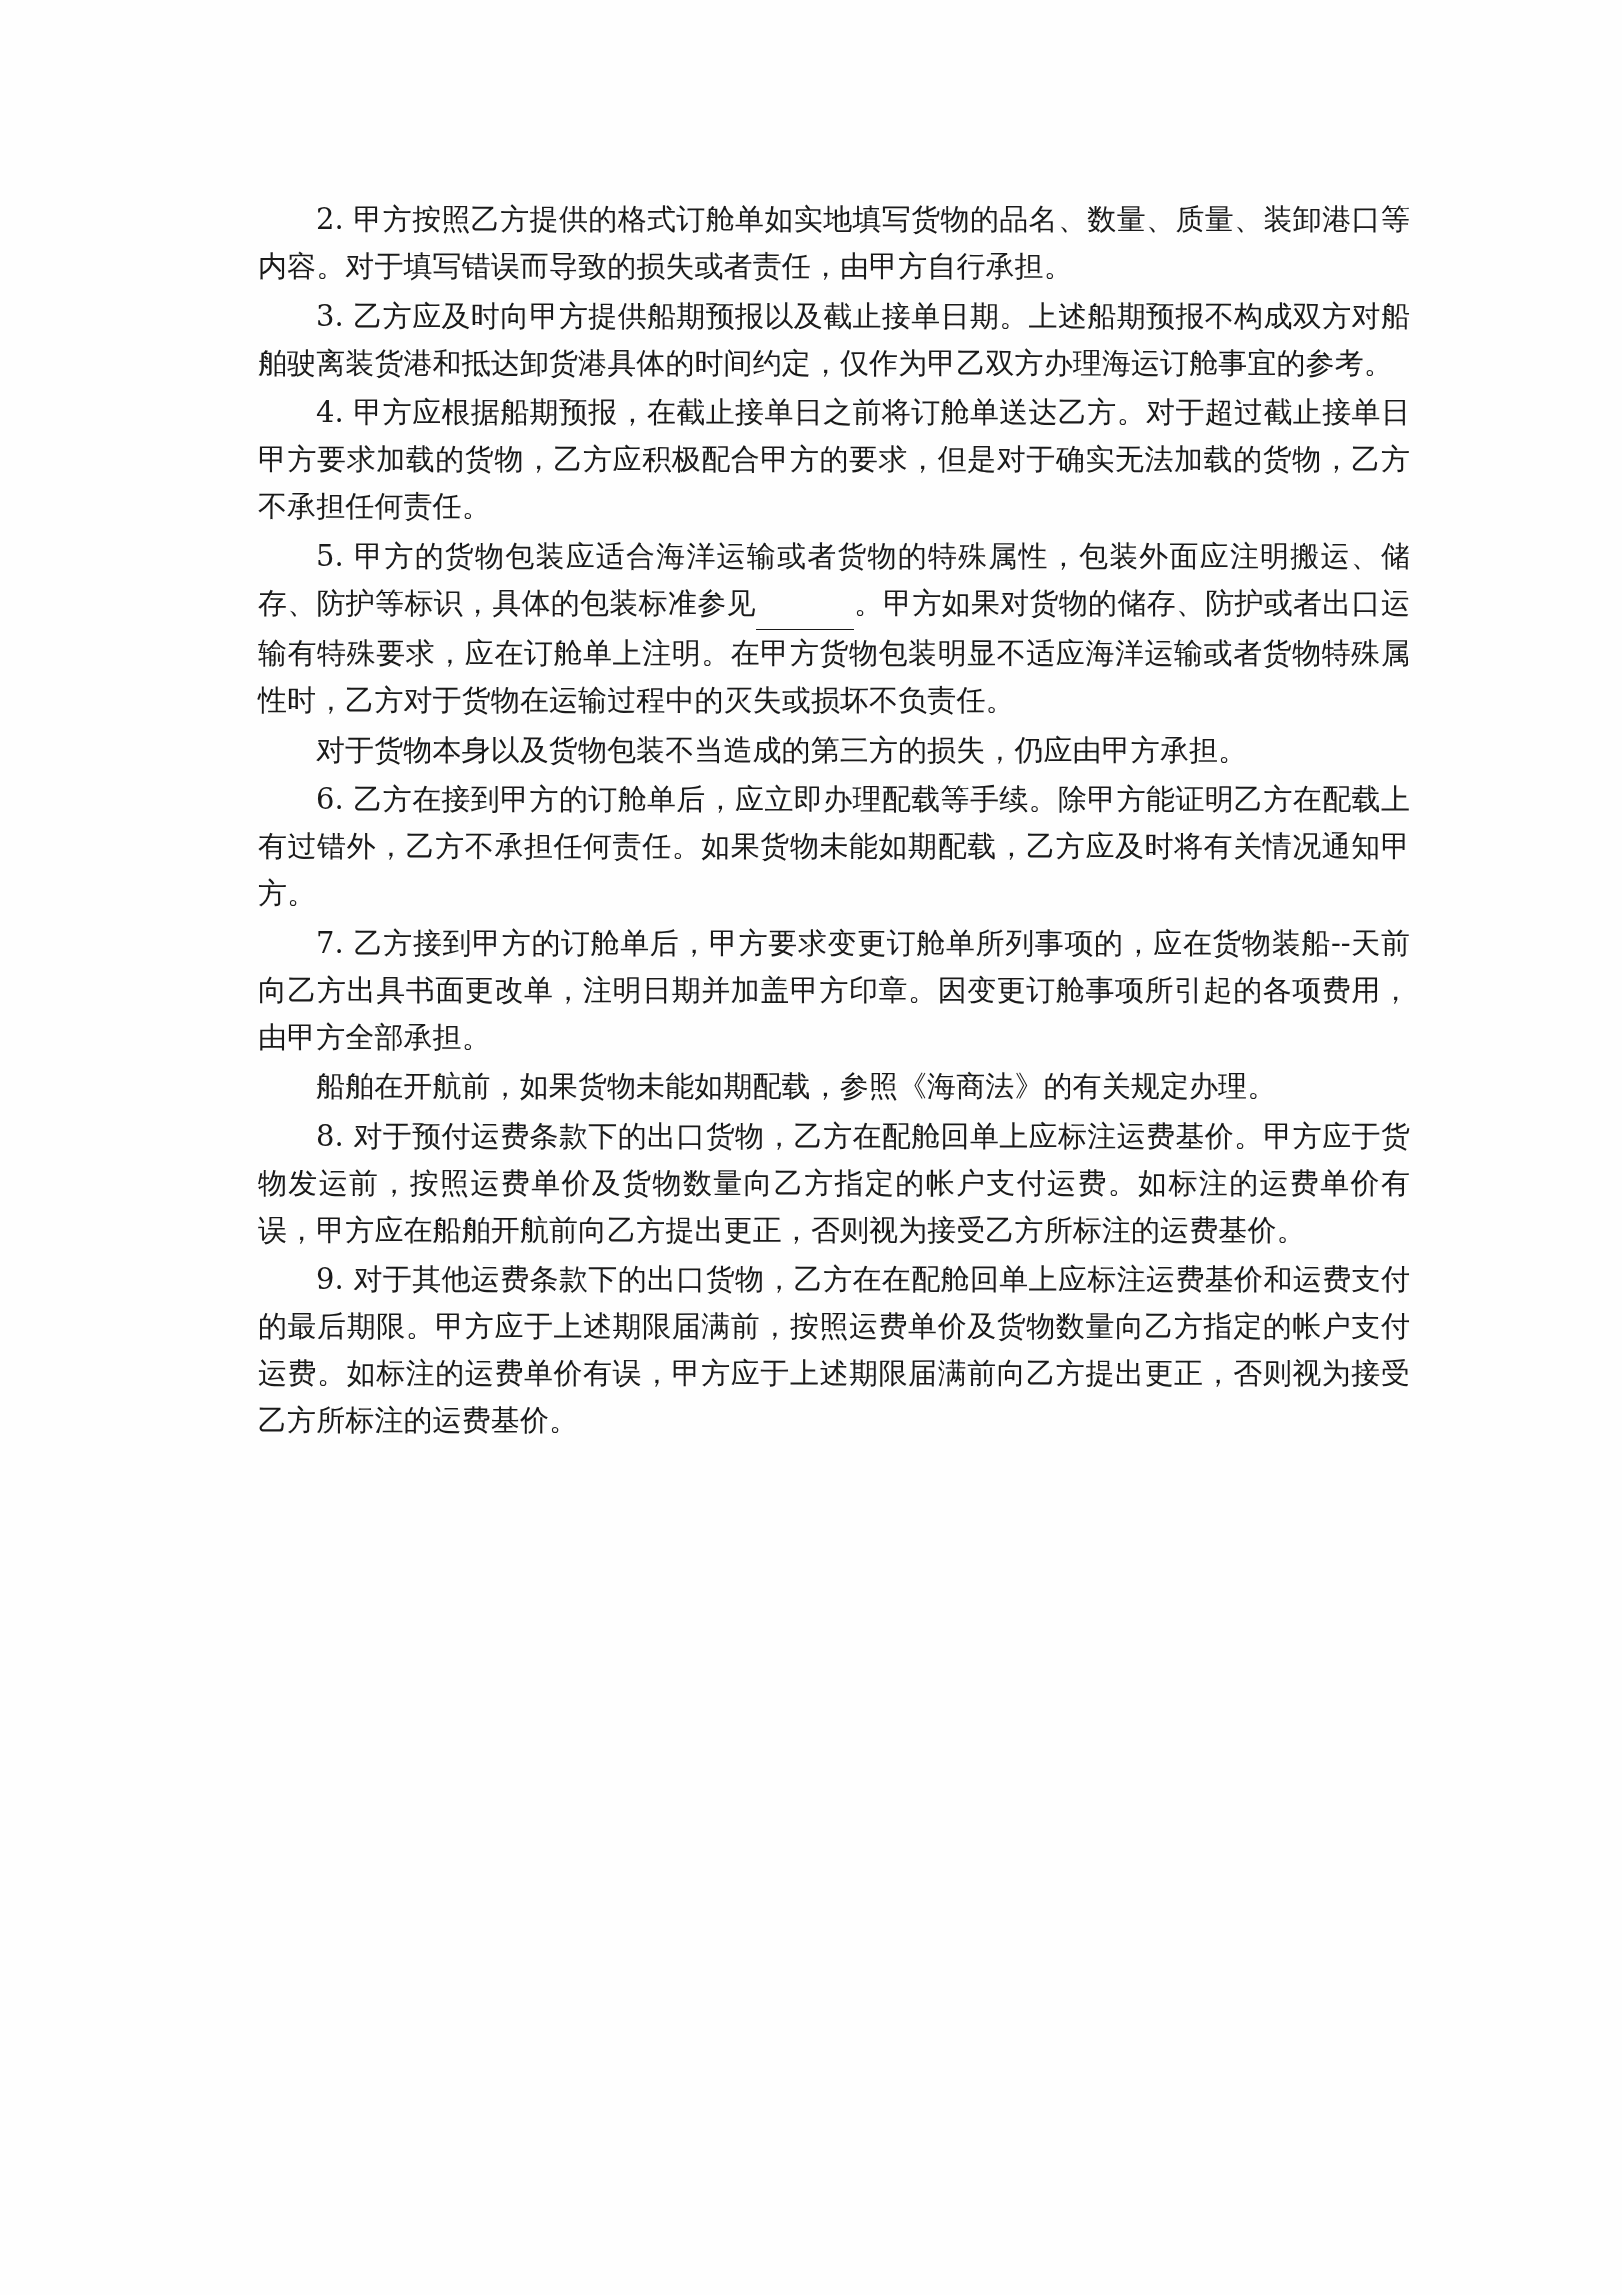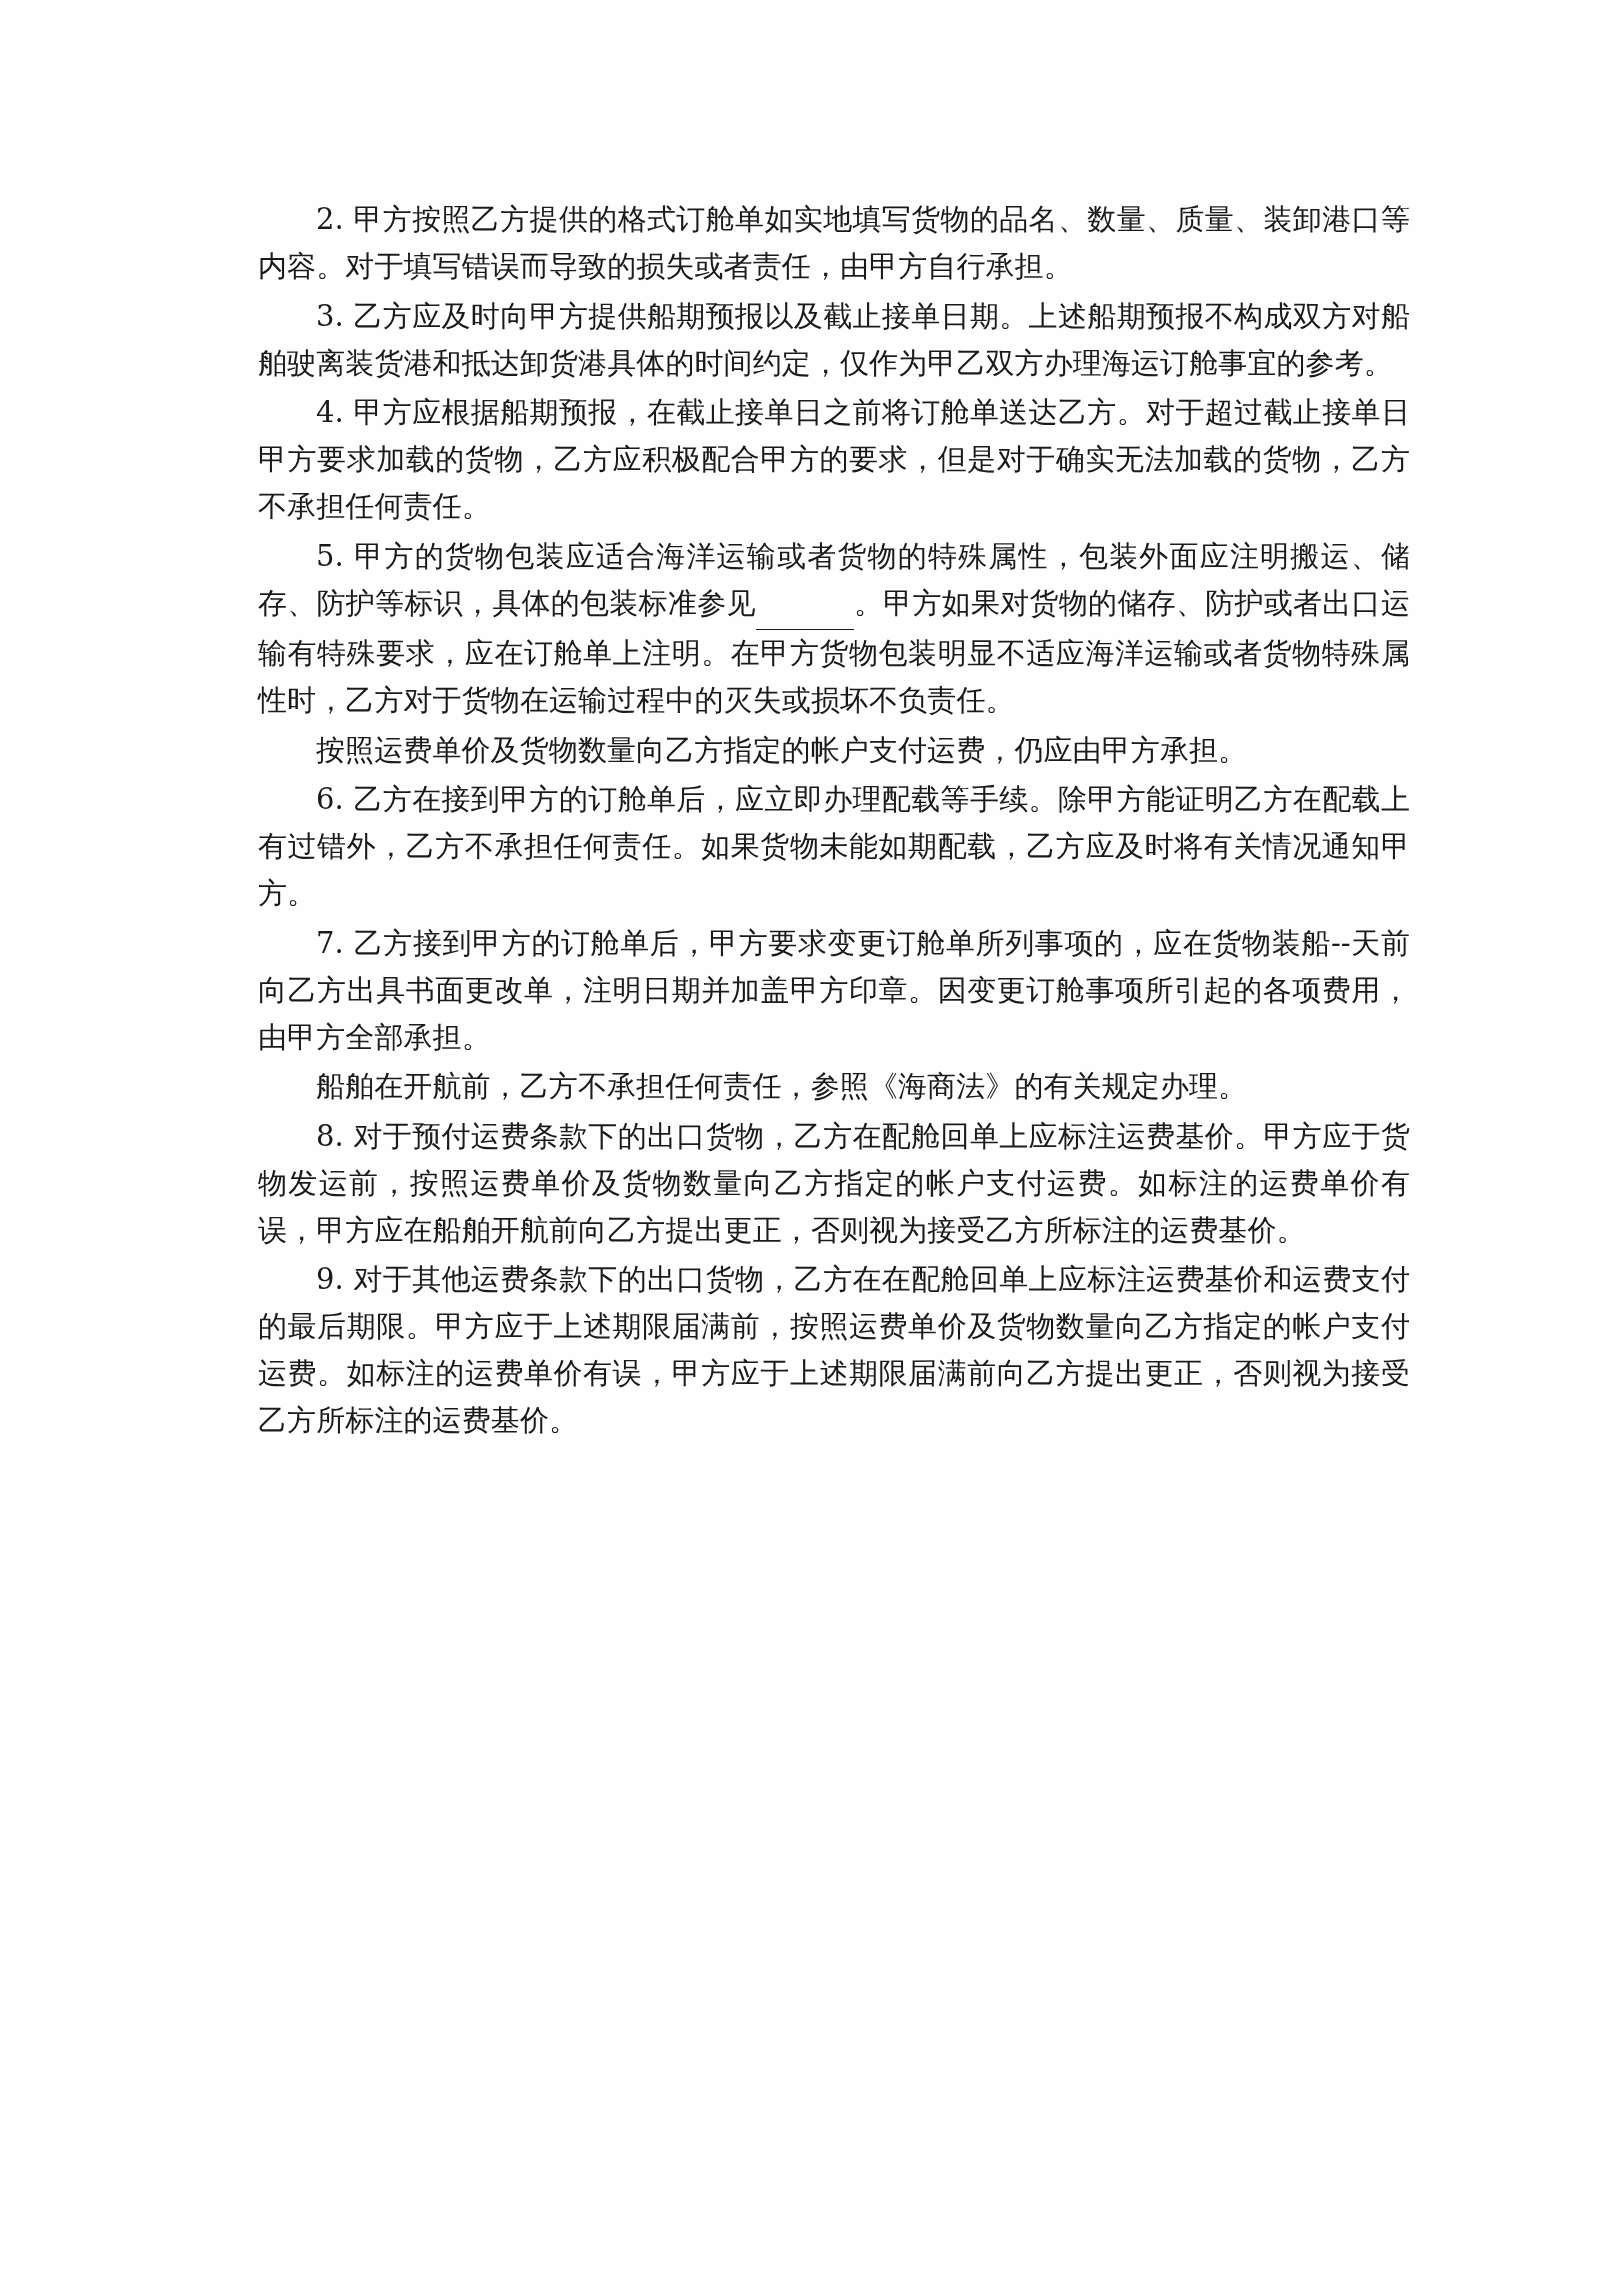--- a/index.html
+++ b/index.html
@@ -50,27 +50,27 @@
     <p class="para">2. 甲方按照乙方提供的格式订舱单如实地填写货物的品名、数量、质量、装卸港口等内容。对于填写错误而导致的损失或者责任，由甲方自行承担。</p>
 
     <p class="para">3. 乙方应及时向甲方提供船期预报以及截止接单日期。上述船期预报不构成双方对船舶驶离装货港和抵达卸货港具体的时间约定，仅作为甲乙双方办理海运订舱事宜的参考。</p>
 
     <p class="para">4. 甲方应根据船期预报，在截止接单日之前将订舱单送达乙方。对于超过截止接单日甲方要求加载的货物，乙方应积极配合甲方的要求，但是对于确实无法加载的货物，乙方不承担任何责任。</p>
 
     <p class="para">
       <span>5. 甲方的货物包装应适合海洋运输或者货物的特殊属性，包装外面应注明搬运、储存、防护等标识，具体的包装标准参见</span><span class="blank">&nbsp;</span><span>。甲方如果对货物的储存、防护或者出口运输有特殊要求，应在订舱单上注明。在甲方货物包装明显不适应海洋运输或者货物特殊属性时，乙方对于货物在运输过程中的灭失或损坏不负责任。</span>
     </p>
 
-    <p class="para">按照运费单价及货物数量向乙方指定的帐户支付运费，仍应由甲方承担。</p>
+    <p class="para">对于货物本身以及货物包装不当造成的第三方的损失，仍应由甲方承担。</p>
 
     <p class="para">6. 乙方在接到甲方的订舱单后，应立即办理配载等手续。除甲方能证明乙方在配载上有过错外，乙方不承担任何责任。如果货物未能如期配载，乙方应及时将有关情况通知甲方。</p>
 
     <p class="para">7. 乙方接到甲方的订舱单后，甲方要求变更订舱单所列事项的，应在货物装船--天前向乙方出具书面更改单，注明日期并加盖甲方印章。因变更订舱事项所引起的各项费用，由甲方全部承担。</p>
 
-    <p class="para">船舶在开航前，乙方不承担任何责任，参照《海商法》的有关规定办理。</p>
+    <p class="para">船舶在开航前，如果货物未能如期配载，参照《海商法》的有关规定办理。</p>
 
     <p class="para">8. 对于预付运费条款下的出口货物，乙方在配舱回单上应标注运费基价。甲方应于货物发运前，按照运费单价及货物数量向乙方指定的帐户支付运费。如标注的运费单价有误，甲方应在船舶开航前向乙方提出更正，否则视为接受乙方所标注的运费基价。</p>
 
     <p class="para">9. 对于其他运费条款下的出口货物，乙方在在配舱回单上应标注运费基价和运费支付的最后期限。甲方应于上述期限届满前，按照运费单价及货物数量向乙方指定的帐户支付运费。如标注的运费单价有误，甲方应于上述期限届满前向乙方提出更正，否则视为接受乙方所标注的运费基价。</p>
 
   </div>
 </div>
 
 
 </body></html>

